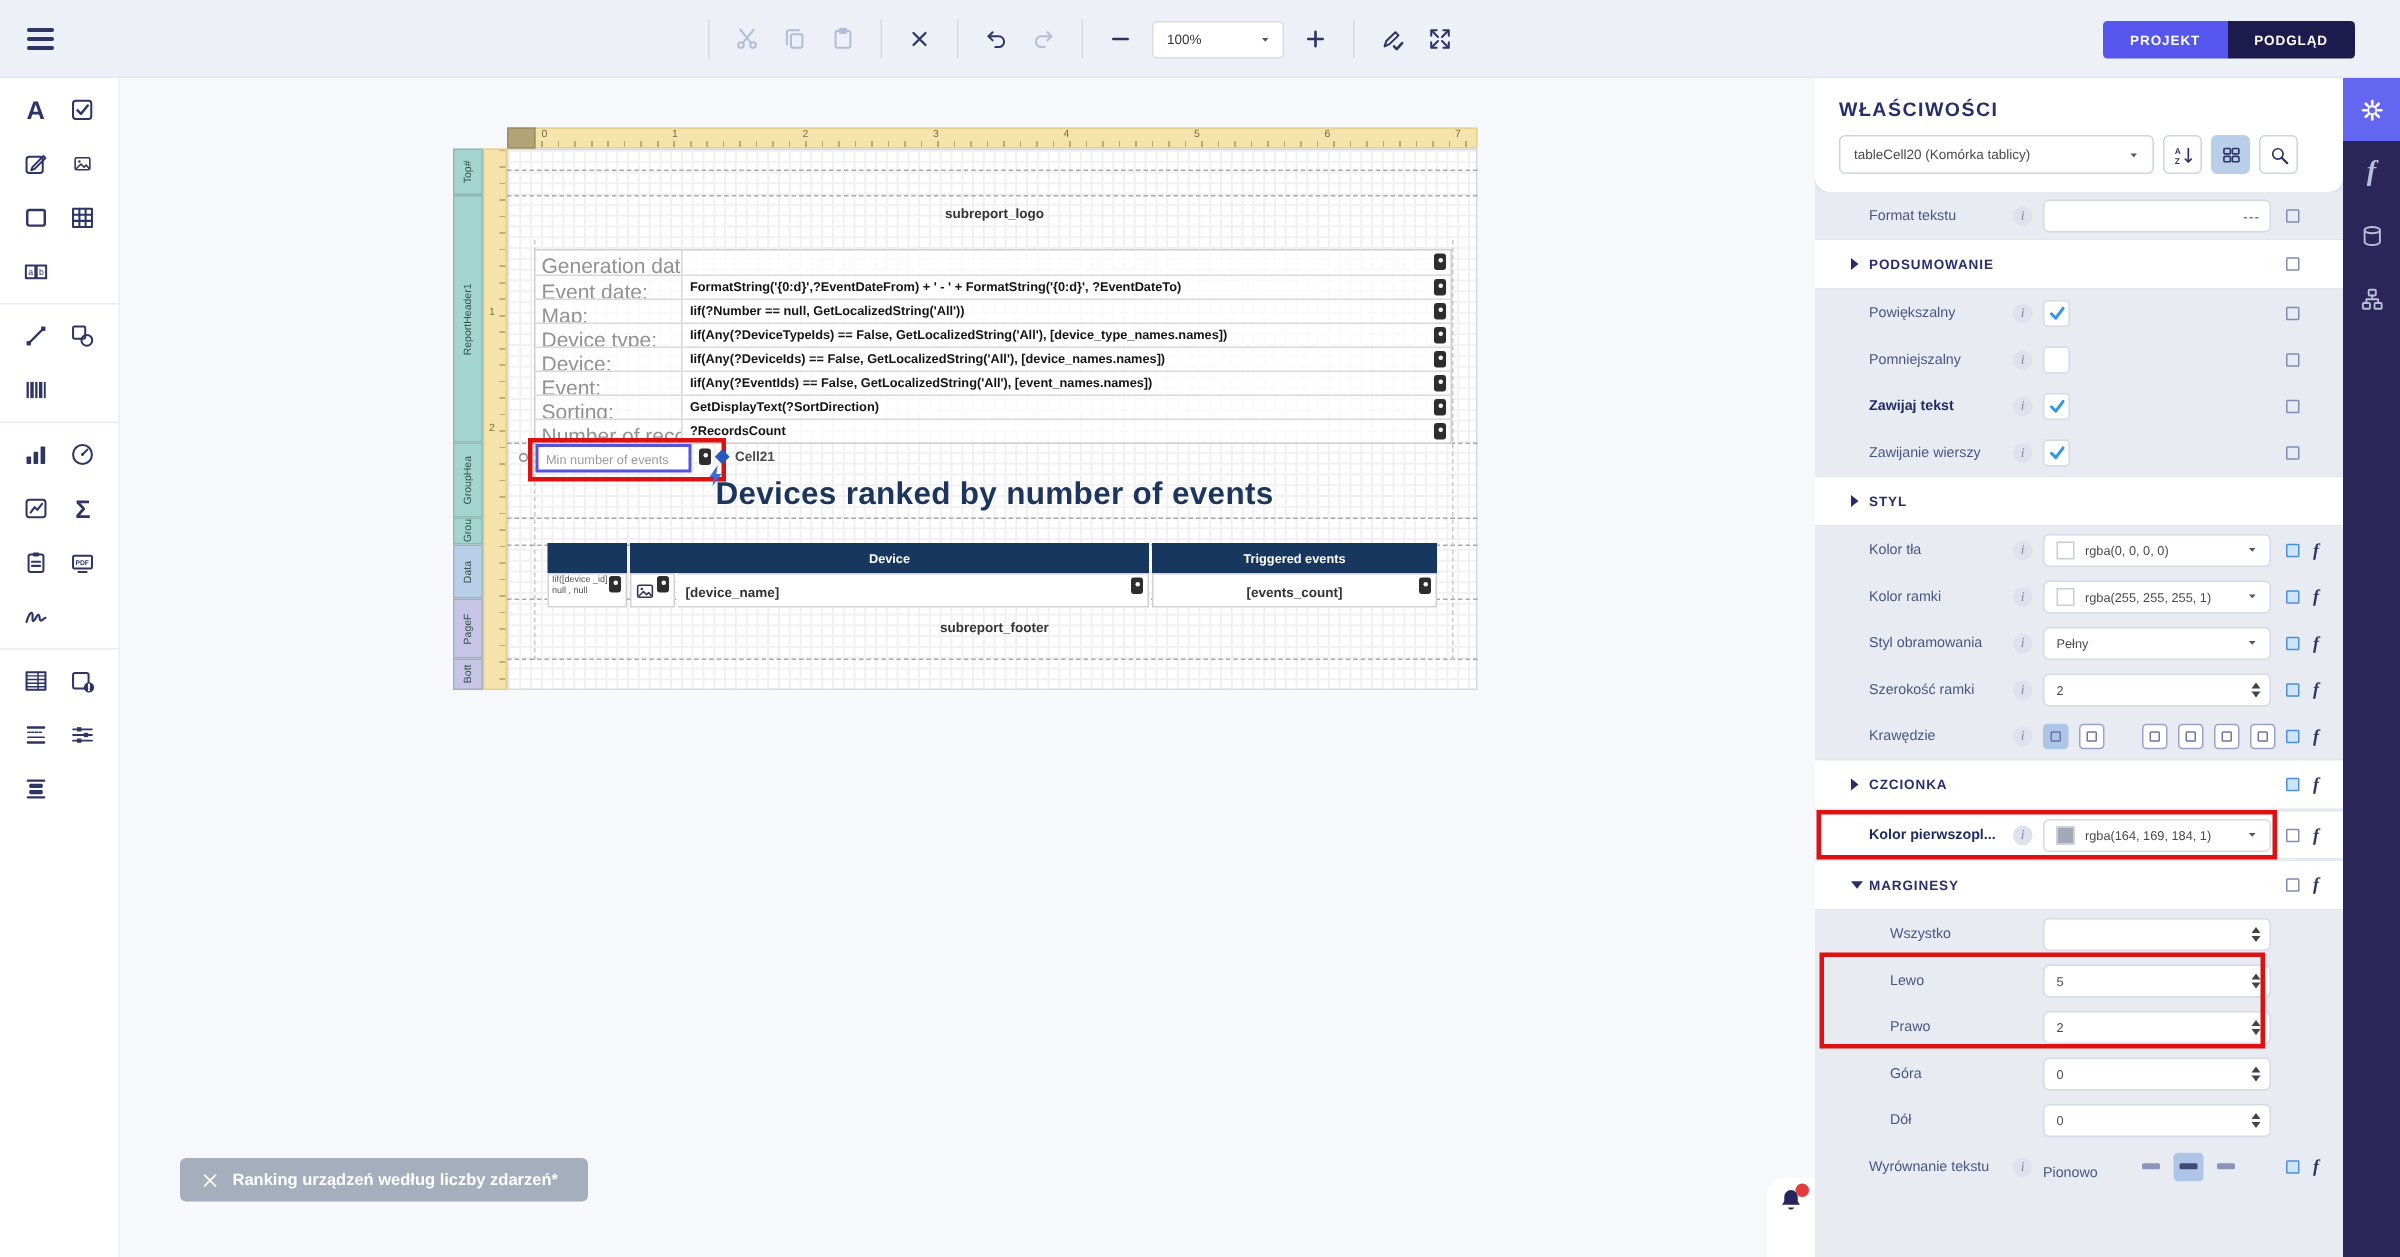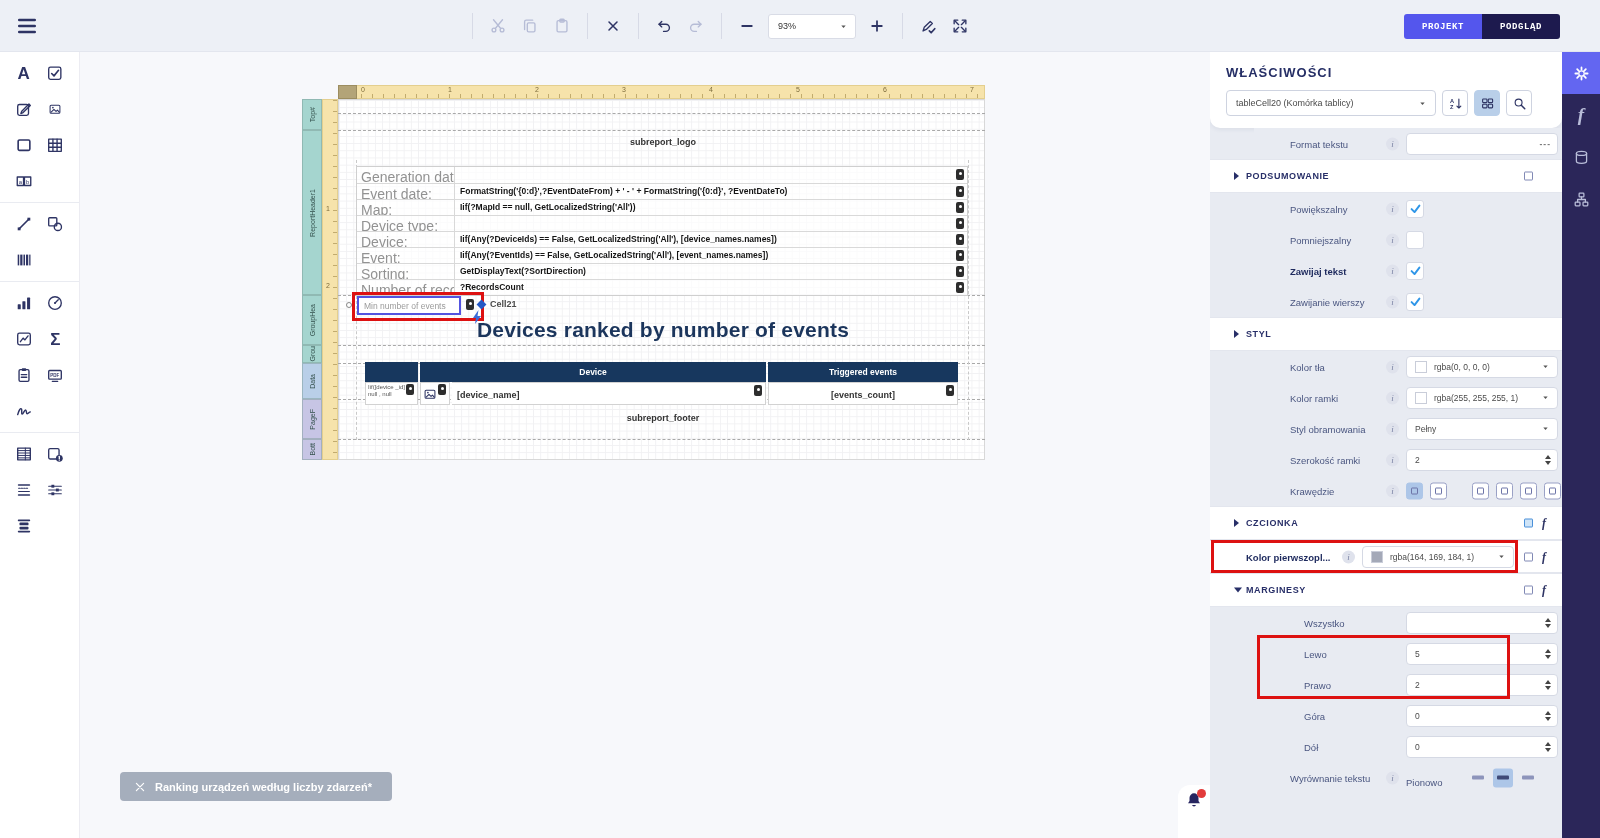--- a/index.html
+++ b/index.html
@@ -9,21 +9,21 @@
 
   
   .toolbar { position:absolute; left:0; top:0; width:1600px; height:52px; background:#edf0f6; border-bottom:1px solid #e3e6ee; z-index:30; }
   .hamburger { position:absolute; left:16px; top:15px; width:24px; height:22px; color:#2e3464; cursor:pointer; }
   .tb-center { position:absolute; left:468px; top:10px; height:32px; display:flex; align-items:center; gap:10px; }
   .tb-ic { width:22px; height:22px; display:flex; align-items:center; justify-content:center; color:#2e3464; }
   .tb-ic.dim { color:#b6bcd6; }
   .tb-div { width:1px; height:26px; background:#d7dae6; margin:0 4px; }
   .zoom-box { width:88px; height:25px; background:#fff; border:1px solid #d9dce6; border-radius:3px; display:flex; align-items:center; padding:0 6px 0 9px; font-size:9px; color:#333; }
   .zoom-box .caret { margin-left:auto; color:#555; }
-  .tb-right { position:absolute; right:40px; top:14px; display:flex;font-family:Liberation Mono, monospace; }
+  .tb-right { position:absolute; right:30px; top:14px; display:flex; }
   .btn-seg { height:25px; padding:0 18px; display:flex; align-items:center; font-size:9px; font-weight:bold; letter-spacing:.6px; color:#fff; cursor:pointer; }
   .btn-projekt { background:#5456ed; border-radius:3px 0 0 3px; }
   .btn-podglad { background:#1d1a4e; border-radius:0 3px 3px 0; }
 
   
   .sidebar { position:absolute; left:0; top:52px; width:80px; height:786px; background:#fff; border-right:1px solid #ececf2; z-index:20; }
   .sb-group { display:grid; grid-template-columns:1fr 1fr; justify-items:center; row-gap:14px; padding:10px 8px; }
   .sb-group + .sb-group { border-top:1px solid #e9ebf1; }
   .sb-item { width:22px; height:22px; display:flex; align-items:center; justify-content:center; color:#2e3464; cursor:pointer; }
   .sb-item .glyph { font-size:17px; font-weight:bold; line-height:1; }
@@ -79,21 +79,21 @@
   .props { position:absolute; left:1210px; top:52px; width:352px; height:786px; background:#e8ebf2; z-index:25; overflow:hidden; }
   .props-card { background:#fff; padding:13px 16px 12px 16px; border-radius:0 0 10px 10px; box-shadow:0 2px 4px rgba(40,50,90,.06); }
   .props-title { font-size:13px; font-weight:bold; letter-spacing:1px; color:#262f66; }
   .sel-row { margin-top:10px; display:flex; gap:6px; align-items:center; }
   .obj-select { width:210px; height:26px; background:#fff; border:1px solid #ced3e0; border-radius:4px; font-size:9px; color:#4a4a4a; display:flex; align-items:center; padding:0 7px 0 9px; cursor:pointer; }
   .obj-select .caret { margin-left:auto; color:#555; }
   .mini-btn { width:26px; height:26px; border:1px solid #ced3e0; border-radius:4px; background:#fff; display:flex; align-items:center; justify-content:center; color:#2e3464; cursor:pointer; }
   .mini-btn.active { background:#b9cfe9; border-color:#b9cfe9; }
 
   .pblock { }
-  .pblock.gray { background:#e8ebf2;margin-left:44px; }
+  .pblock.gray { background:#e8ebf2; }
   .pblock.white { background:#fff; border-top:1px solid #e3e6ee; border-bottom:1px solid #e3e6ee; }
   .prow { position:relative; height:31px; }
   .prow.section { height:32px; }
   .plabel { position:absolute; left:36px; top:50%; transform:translateY(-50%); font-size:9.5px; color:#4a5680; white-space:nowrap; }
   .plabel.bold { font-weight:bold; color:#1e2a5e; }
   .plabel.indent { left:50px;text-align:right; }
   .sec-label { position:absolute; left:36px; top:50%; transform:translateY(-50%); font-size:9px; font-weight:bold; letter-spacing:.6px; color:#282f68; }
   .sec-arrow { position:absolute; left:24px; top:50%; transform:translateY(-50%); width:0; height:0; }
   .sec-arrow.r { border-left:5px solid #282f68; border-top:4px solid transparent; border-bottom:4px solid transparent; }
   .sec-arrow.d { border-top:5px solid #282f68; border-left:4px solid transparent; border-right:4px solid transparent; }
@@ -178,21 +178,21 @@
           <path d="M12.5 5l3 3-3 3"></path>
         </svg>
       </div>
     <div class="tb-div"></div>
     <div class="tb-ic">
         <svg width="16" height="16" viewBox="0 0 20 20" fill="none" stroke="currentColor" stroke-width="1.5" stroke-linecap="round" stroke-linejoin="round">
           <path d="M4 10h12" stroke-width="2.2"></path>
         </svg>
       </div>
     <div class="zoom-box">
-      <span>93%</span>
+      <span>100%</span>
       <span class="caret">
           <svg width="11" height="11" viewBox="0 0 20 20" fill="none" stroke="currentColor" stroke-width="1.5" stroke-linecap="round" stroke-linejoin="round">
             <path d="M6 8h8l-4 4.5z" fill="currentColor" stroke="none"></path>
           </svg>
         </span>
     </div>
     <div class="tb-ic">
         <svg width="16" height="16" viewBox="0 0 20 20" fill="none" stroke="currentColor" stroke-width="1.5" stroke-linecap="round" stroke-linejoin="round">
           <path d="M10 4v12M4 10h12" stroke-width="2.2"></path>
         </svg>
@@ -430,25 +430,26 @@
         <div class="lab">Generation date:</div>
         <div class="lock"></div>
       </div>
       <div class="prow-r">
         <div class="lab">Event date:</div>
         <div class="expr">FormatString('{0:d}',?EventDateFrom) + ' - ' + FormatString('{0:d}', ?EventDateTo)</div>
         <div class="lock"></div>
       </div>
       <div class="prow-r">
         <div class="lab">Map:</div>
-        <div class="expr">Iif(?MapId == null, GetLocalizedString('All'))</div>
+        <div class="expr">Iif(?Number == null, GetLocalizedString('All'))</div>
         <div class="lock"></div>
       </div>
       <div class="prow-r">
         <div class="lab">Device type:</div>
+        <div class="expr">Iif(Any(?DeviceTypeIds) == False, GetLocalizedString('All'), [device_type_names.names])</div>
         <div class="lock"></div>
       </div>
       <div class="prow-r">
         <div class="lab">Device:</div>
         <div class="expr">Iif(Any(?DeviceIds) == False, GetLocalizedString('All'), [device_names.names])</div>
         <div class="lock"></div>
       </div>
       <div class="prow-r">
         <div class="lab">Event:</div>
         <div class="expr">Iif(Any(?EventIds) == False, GetLocalizedString('All'), [event_names.names])</div>

